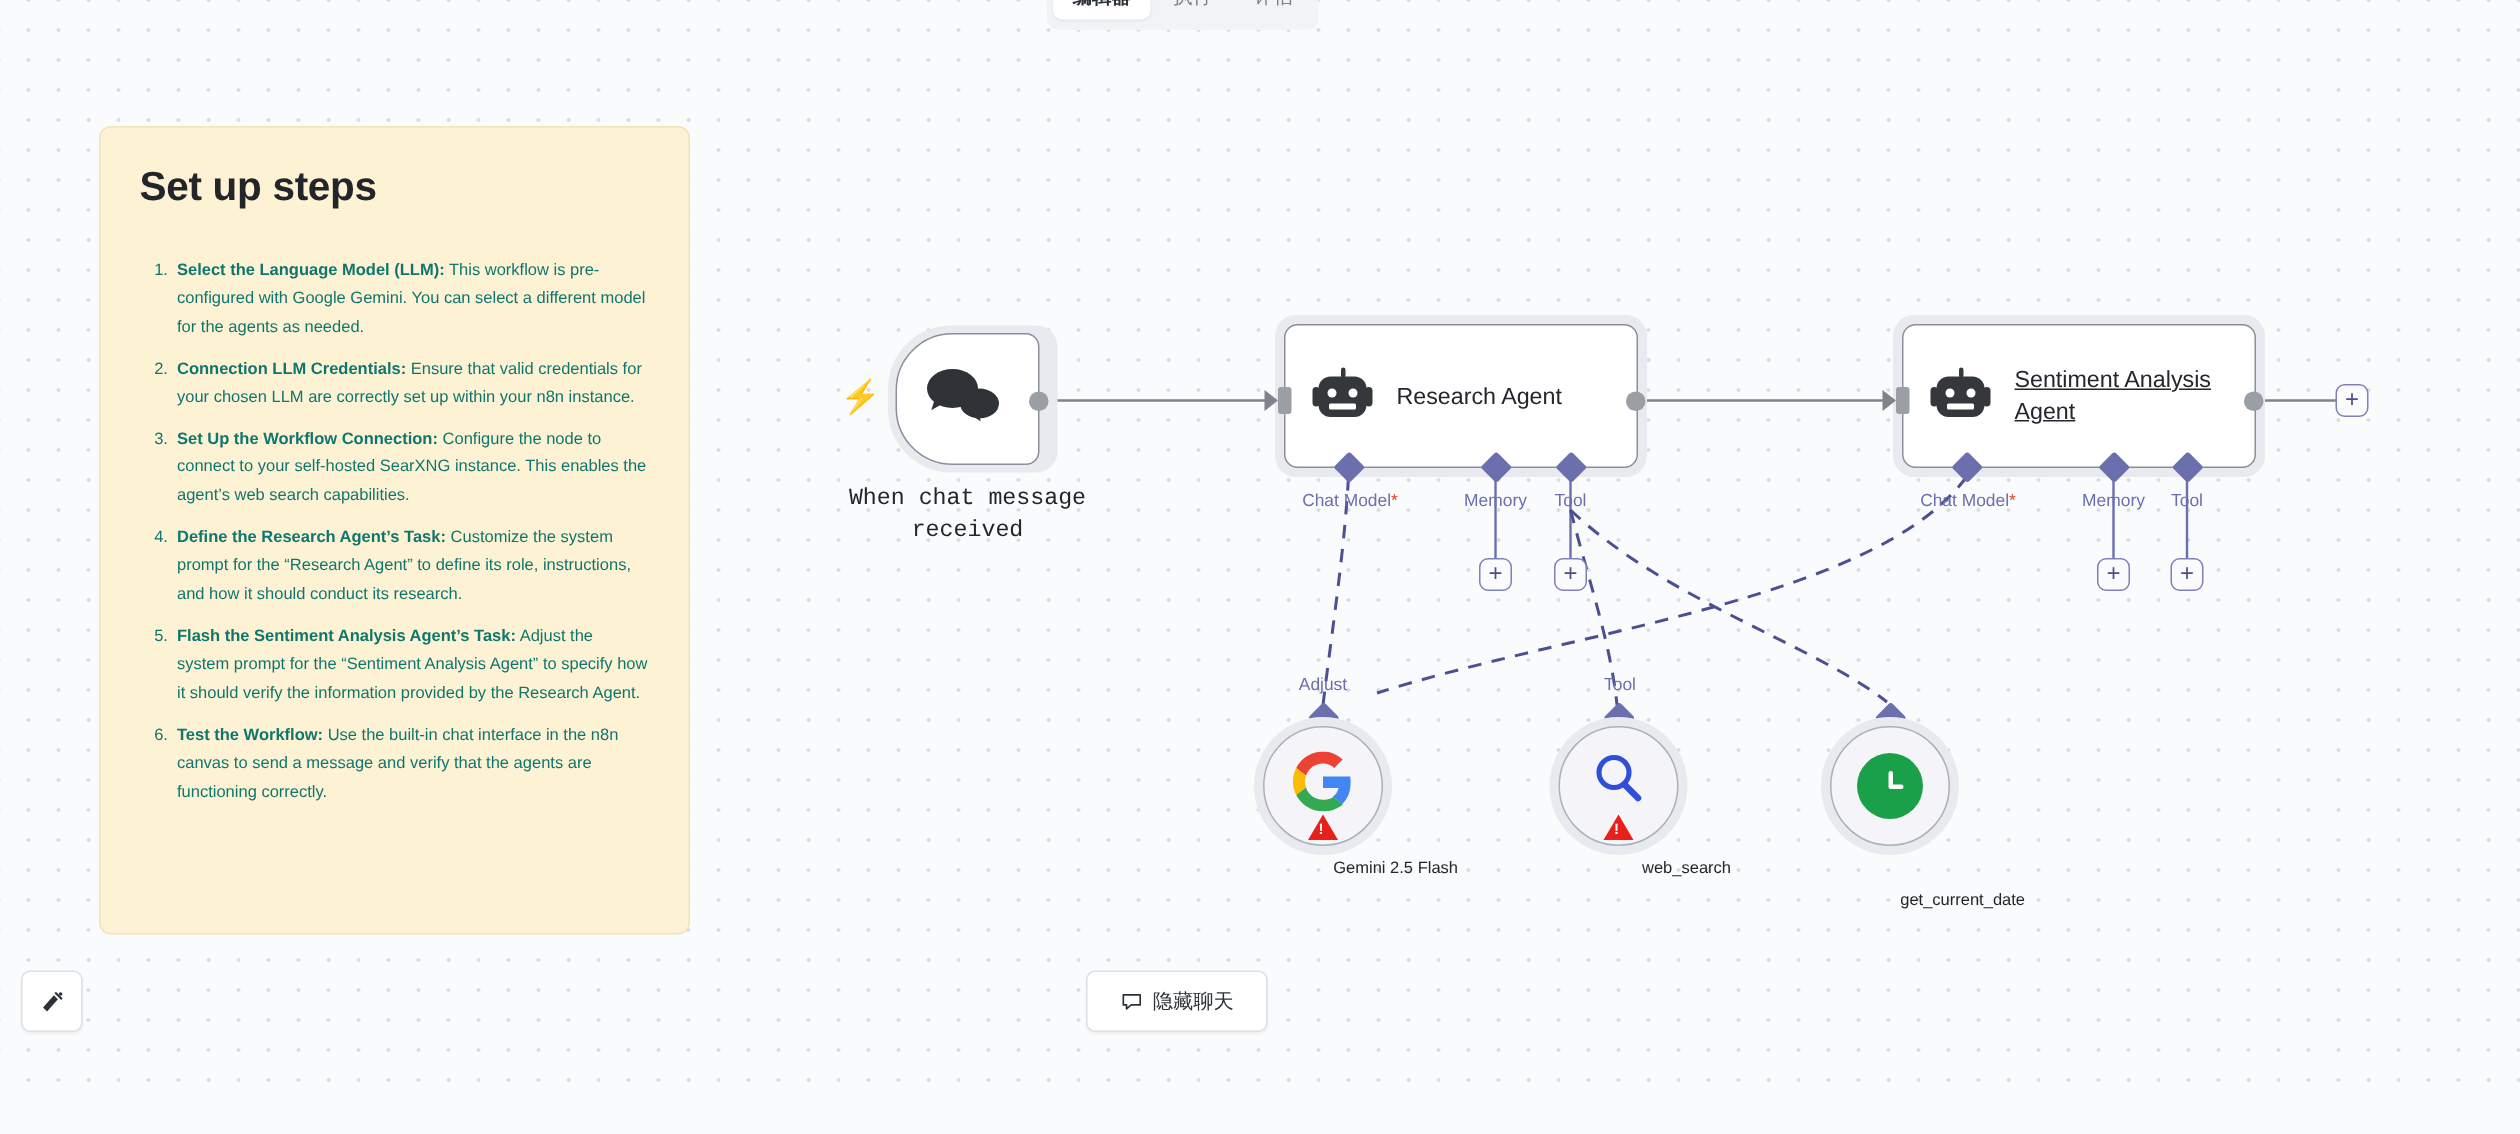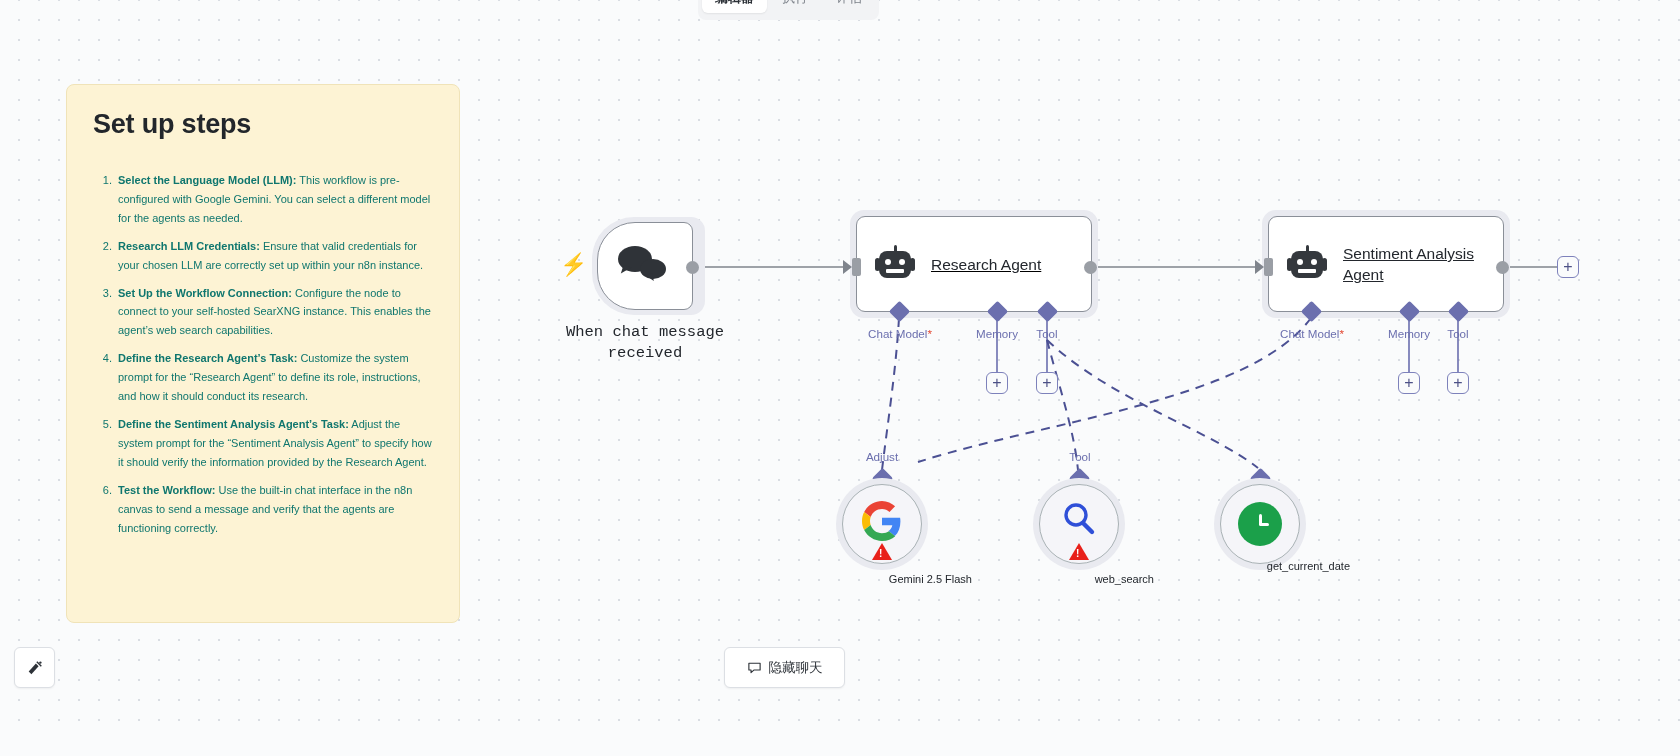--- a/index.html
+++ b/index.html
@@ -79,21 +79,21 @@
 
   
   #trigger-halo { left: 592px; top: 217px; width: 113px; height: 98px; border-radius: 42px 14px 14px 42px; }
   #trigger-box  { left: 597px; top: 222px; width: 96px; height: 88px;
                   border-radius: 38px 9px 9px 38px; justify-content: center; }
   #trigger-label { left: 540px; top: 322px; width: 210px; font-family: Liberation Mono, monospace; }
   #lightning { position: absolute; left: 560px; top: 254px; font-size: 22px; color: #e07a2f; line-height: 22px; }
 
   
   #agent1-halo { left: 850px; top: 210px; width: 248px; height: 108px; }
-  #agent1-box  { left: 856px; top: 216px; width: 236px; height: 96px; padding-left: 18px; text-decoration: underline; }
+  #agent1-box  { left: 856px; top: 216px; width: 236px; height: 96px; padding-left: 18px; }
   #agent2-halo { left: 1262px; top: 210px; width: 248px; height: 108px; }
   #agent2-box  { left: 1268px; top: 216px; width: 236px; height: 96px; padding-left: 18px; }
   .agent-title { font-size: 15.5px; line-height: 21px; color: #23272d; margin-left: 16px; }
 
   
   .robot { width: 40px; height: 40px; position: relative; flex: 0 0 40px; }
   .robot .head {
     position: absolute; left: 4px; top: 7px; width: 32px; height: 27px;
     background: #34383d; border-radius: 8px;
   }
@@ -229,24 +229,24 @@
   <div id="tabbar">
     <div class="tab active">编辑器</div>
     <div class="tab">执行</div>
     <div class="tab">评估</div>
   </div>
 
   <div id="sticky">
     <h1>Set up steps</h1>
     <ol>
       <li><b>Select the Language Model (LLM):</b><span> This workflow is pre-configured with Google Gemini. You can select a different model for the agents as needed.</span></li>
-      <li><b>Research LLM Credentials:</b><span> Ensure that valid credentials for your chosen LLM are correctly set up within your n8n instance.</span></li>
+      <li><b>Connection LLM Credentials:</b><span> Ensure that valid credentials for your chosen LLM are correctly set up within your n8n instance.</span></li>
       <li><b>Set Up the Workflow Connection:</b><span> Configure the node to connect to your self-hosted SearXNG instance. This enables the agent’s web search capabilities.</span></li>
       <li><b>Define the Research Agent’s Task:</b><span> Customize the system prompt for the “Research Agent” to define its role, instructions, and how it should conduct its research.</span></li>
-      <li><b>Define the Sentiment Analysis Agent’s Task:</b><span> Adjust the system prompt for the “Sentiment Analysis Agent” to specify how it should verify the information provided by the Research Agent.</span></li>
+      <li><b>Flash the Sentiment Analysis Agent’s Task:</b><span> Adjust the system prompt for the “Sentiment Analysis Agent” to specify how it should verify the information provided by the Research Agent.</span></li>
       <li><b>Test the Workflow:</b><span> Use the built-in chat interface in the n8n canvas to send a message and verify that the agents are functioning correctly.</span></li>
     </ol>
   </div>
 
   <div class="node-halo" id="trigger-halo"></div>
   <div class="node-box" id="trigger-box">
     <div class="bubbles">
       <div class="b1"></div>
         <div class="b1t"></div>
         <div class="b2"></div>
@@ -342,21 +342,21 @@
   <div class="subnode-label" style="left:1004px; top:569px; width:150px;">web_search</div>
 
   <div class="diamond" style="left:1253px; top:471px;"></div>
   <div class="subnode-halo" style="left:1214px; top:478px;"></div>
   <div class="subnode" style="left:1220px; top:484px;">
     <div class="clock">
       <div class="hh"></div>
         <div class="mh"></div>
     </div>
   </div>
-  <div class="subnode-label" style="left:1180px; top:556px; width:170px;">get_current_date</div>
+  <div class="subnode-label" style="left:1180px; top:590px; width:170px;">get_current_date</div>
 
   <div id="chat-toggle">
     <svg width="15" height="15" viewBox="0 0 16 16">
       <path d="M2 3.4h12v7.2H7.6L4.3 13.4v-2.8H2z" fill="none" stroke="#2d3238" stroke-width="1.2" stroke-linejoin="round"></path>
     </svg>
     <span>隐藏聊天</span>
   </div>
 
   <div id="tidy-btn">
     <svg width="18" height="18" viewBox="0 0 20 20">

